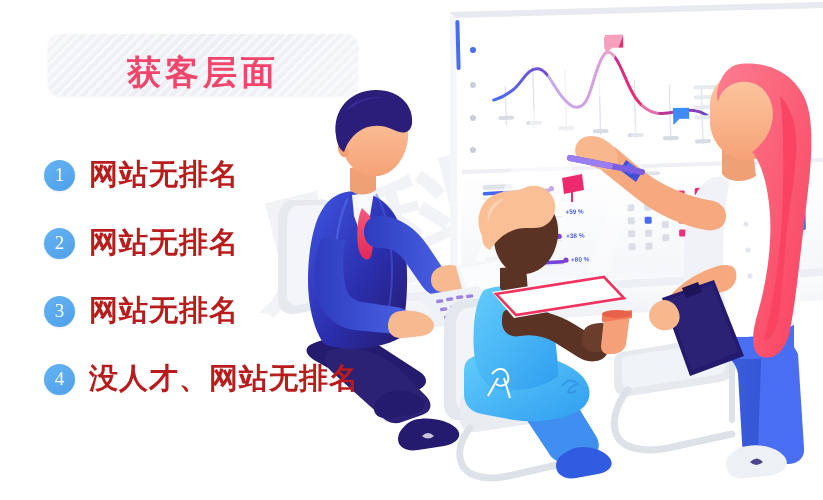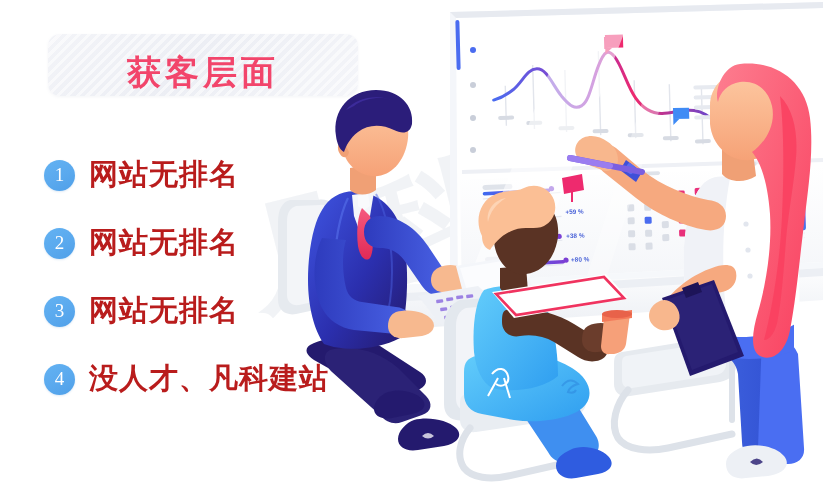--- a/index.html
+++ b/index.html
@@ -553,18 +553,18 @@
       <div class="bullet-circle">
         <span>3</span>
       </div>
       <div class="bullet-label">网站无排名</div>
     </div>
 
     <div class="bullet-row">
       <div class="bullet-circle">
         <span>4</span>
       </div>
-      <div class="bullet-label">没人才、凡科建站</div>
+      <div class="bullet-label">没人才、网站无排名</div>
     </div>
 
   </div>
 
 </div>
 
 </body></html>

